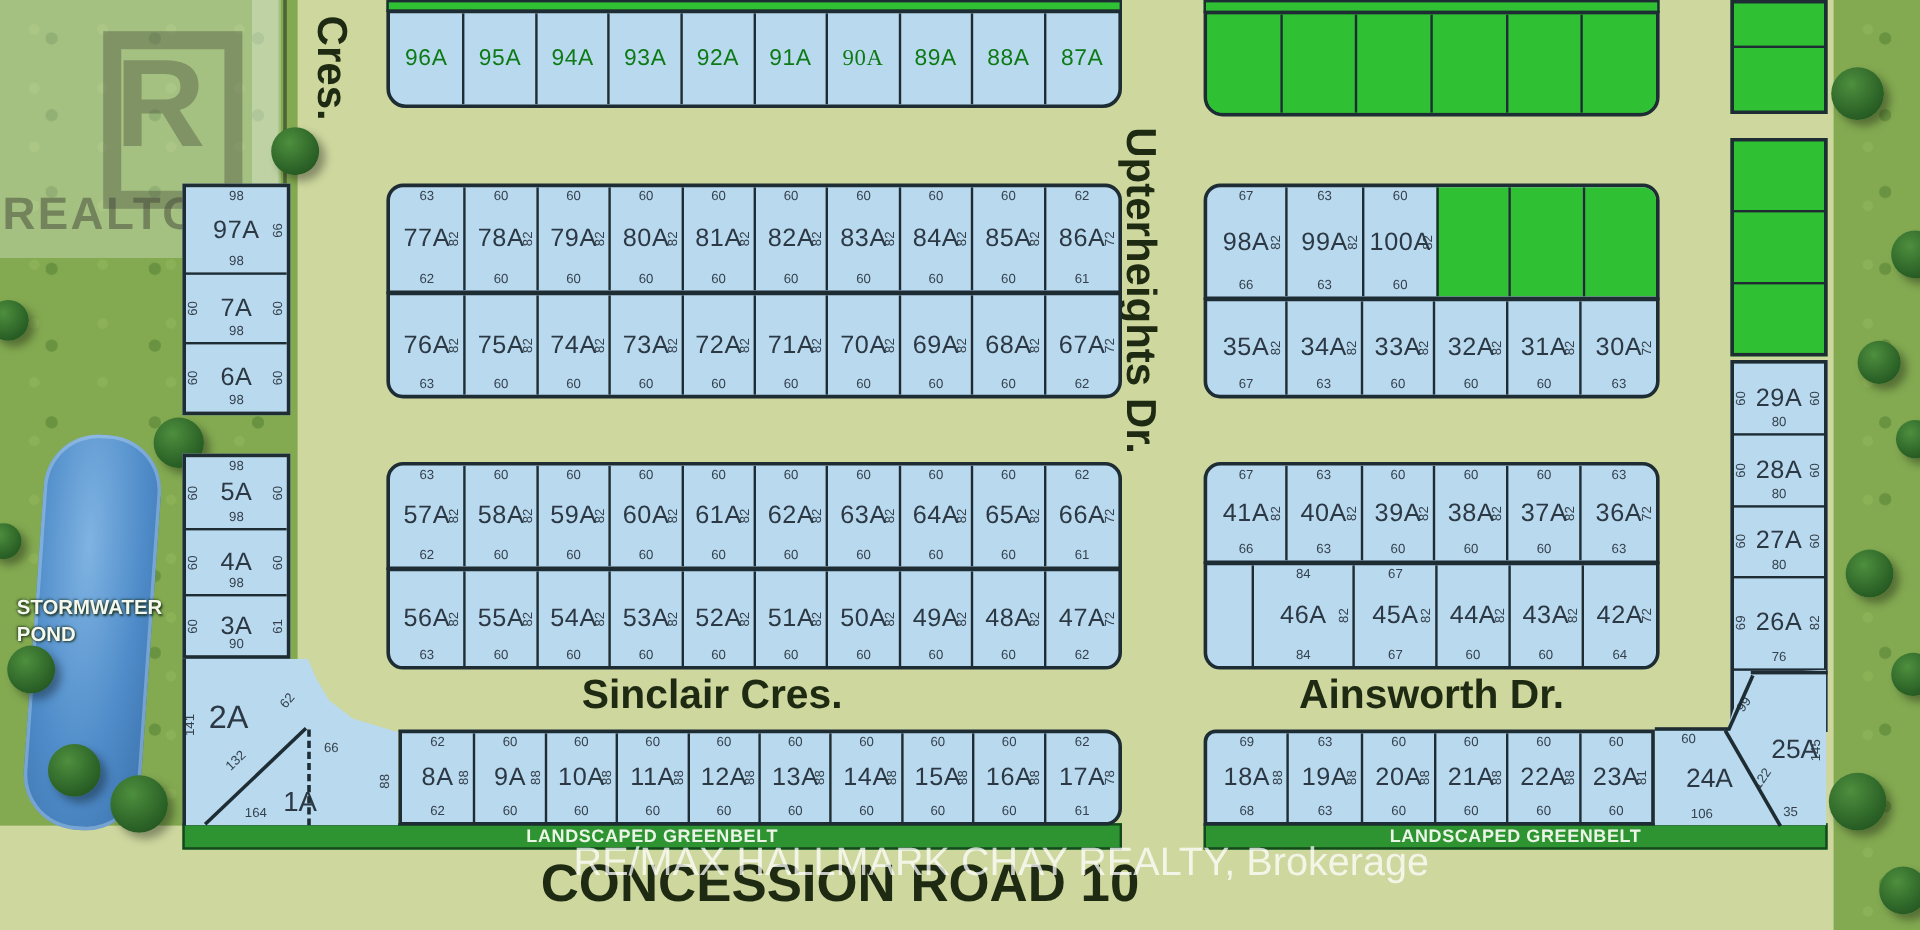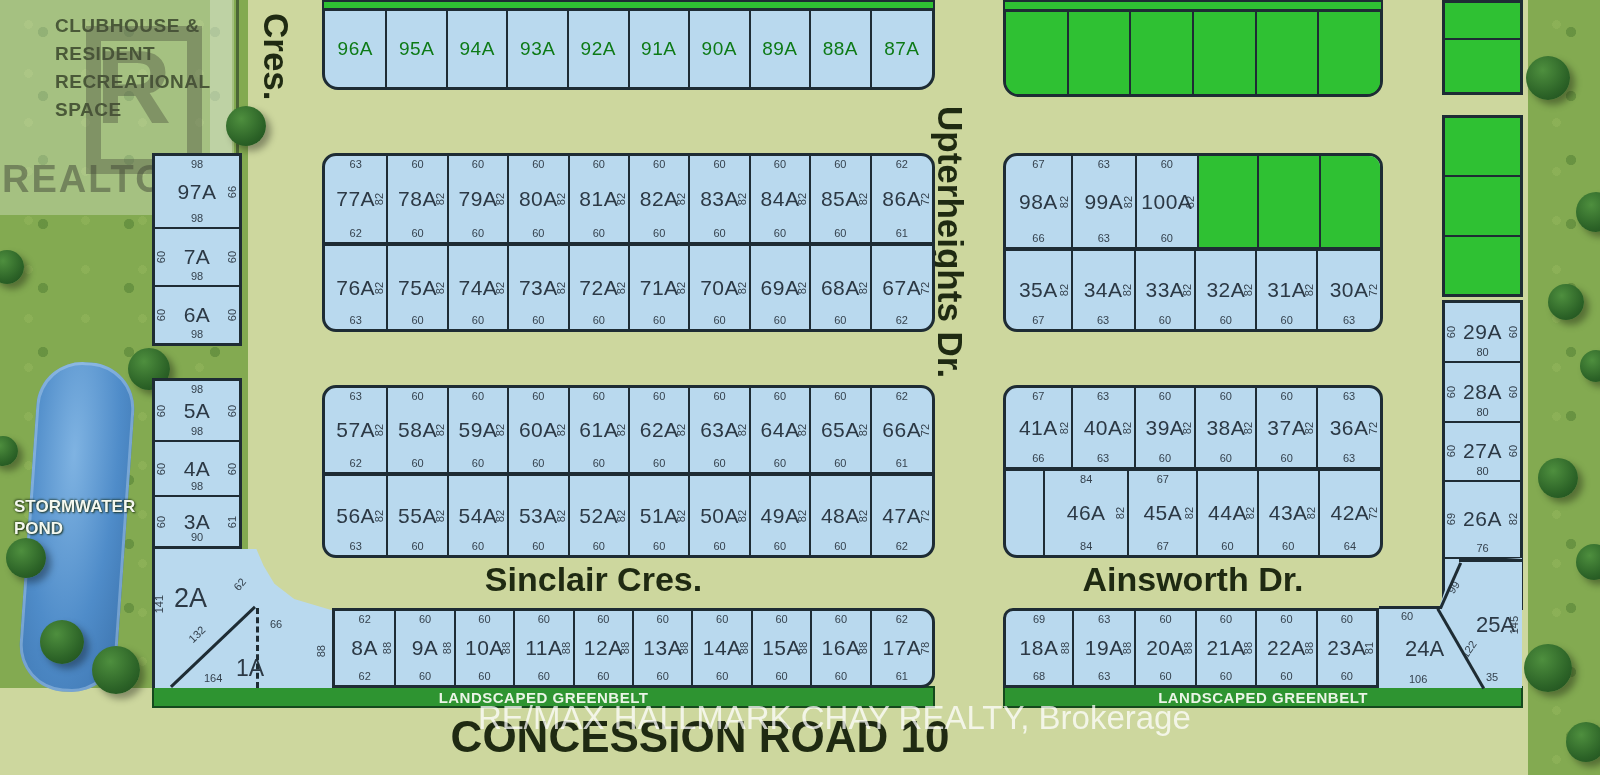--- a/index.html
+++ b/index.html
@@ -64,26 +64,20 @@
 <body>
 
 <div id="map">
 
   <div class="grass" id="grass-left" style="left:0;top:0;width:248px;height:688px;"></div>
   <div class="grass" id="grass-right" style="left:1528px;top:0;width:72px;height:775px;"></div>
 
   <div class="wash" style="left:0;top:0;width:232px;height:215px;"></div>
   <div class="wash" style="left:210px;top:0;width:24px;height:215px;"></div>
   <div style="position:absolute;left:236px;top:0;width:3px;height:215px;background:rgba(40,56,36,.6);"></div>
-  <div style="position:absolute;left:55px;top:12px;">
-    <div class="clubline">CLUBHOUSE &amp;</div>
-    <div class="clubline">RESIDENT</div>
-    <div class="clubline">RECREATIONAL</div>
-    <div class="clubline">SPACE</div>
-  </div>
 
   <div id="realtor-box"></div>
   <div id="realtor-r">R</div>
   <div id="realtor-text"><span>REALTOR</span><sup style="font-size:16px;">®</sup></div>
 
   <div class="pond" style="left:28px;top:362px;width:98px;height:330px;"></div>
   <div style="position:absolute;left:14px;top:496px;">
     <div class="pondlabel">STORMWATER</div>
     <div class="pondlabel">POND</div>
   </div>
@@ -132,21 +126,21 @@
       </div>
       <div class="lot" style="flex-grow: 61;">
         <span class="lid">93A</span>
       </div>
       <div class="lot" style="flex-grow: 61;">
         <span class="lid">92A</span>
       </div>
       <div class="lot" style="flex-grow: 61;">
         <span class="lid">91A</span>
       </div>
-      <div class="lot" style="flex-grow: 61;">
+      <div class="lot" style="flex-grow: 61; font-family: Liberation Serif, serif;">
         <span class="lid">90A</span>
       </div>
       <div class="lot" style="flex-grow: 61;">
         <span class="lid">89A</span>
       </div>
       <div class="lot" style="flex-grow: 61;">
         <span class="lid">88A</span>
       </div>
       <div class="lot" style="flex-grow: 63;">
         <span class="lid">87A</span>

